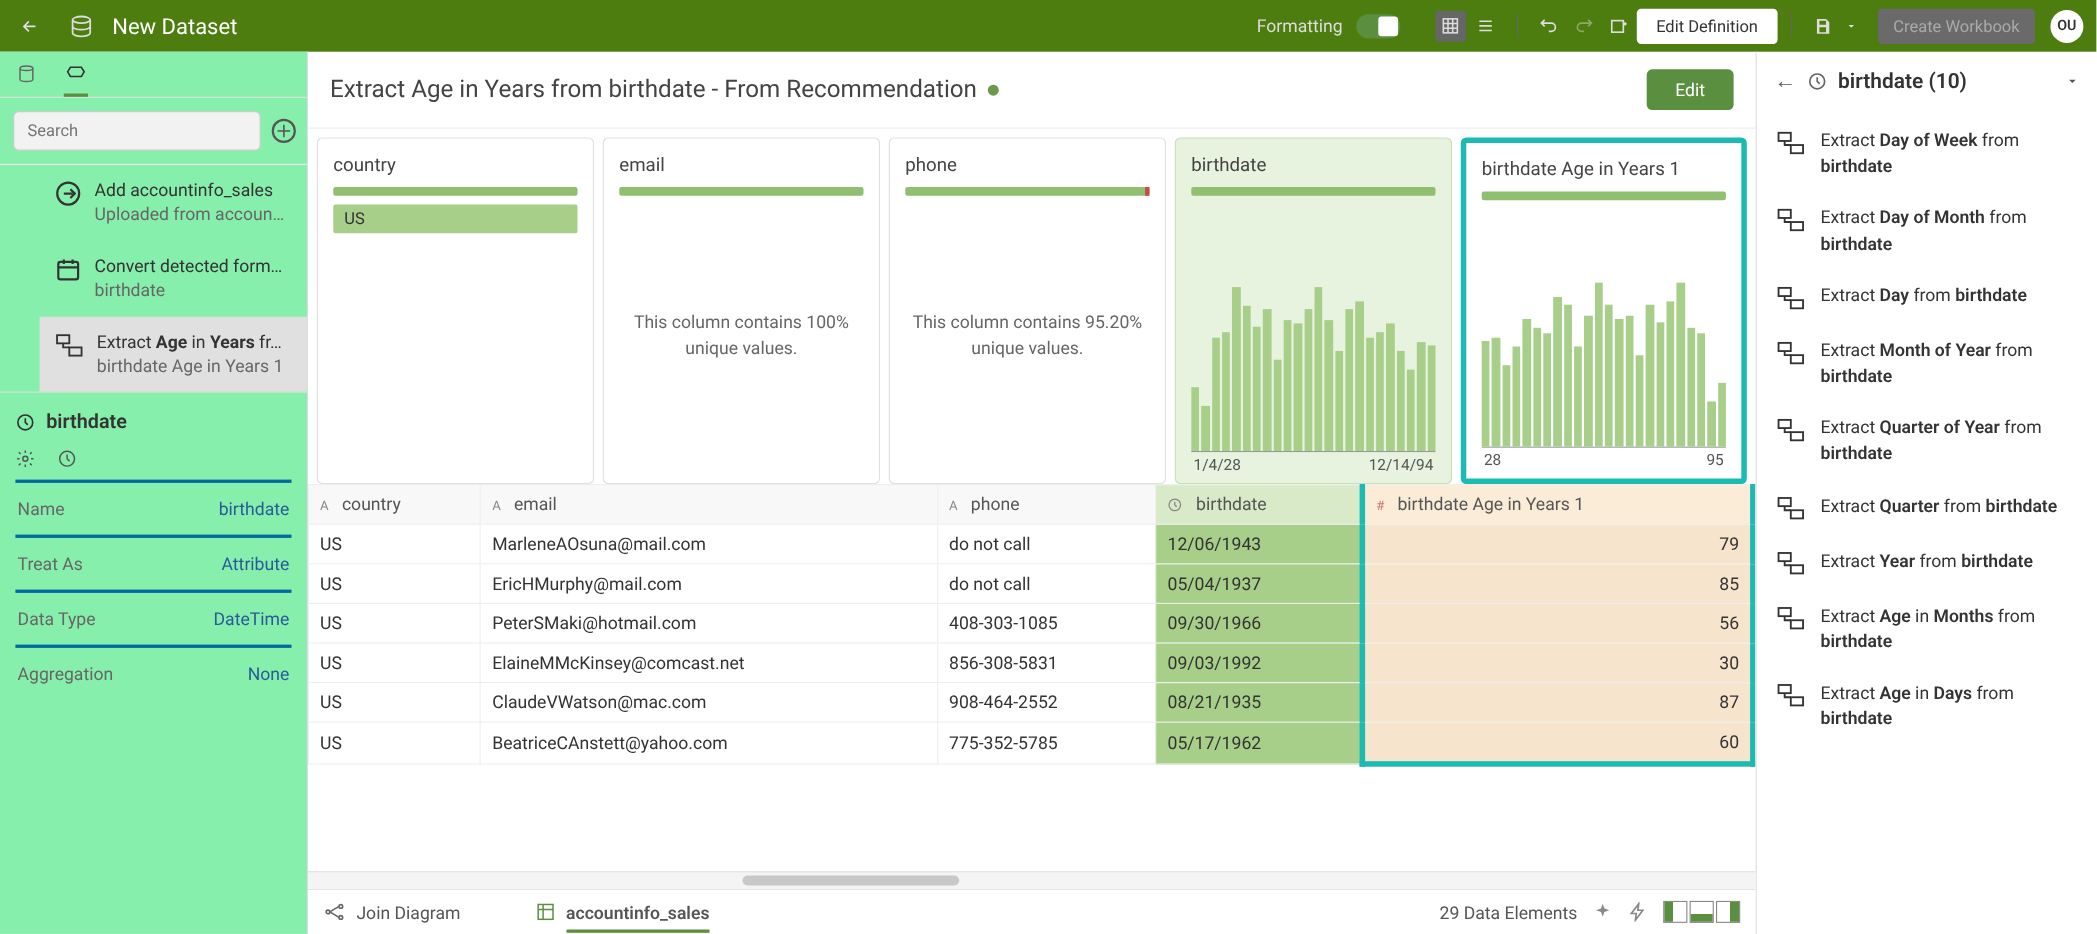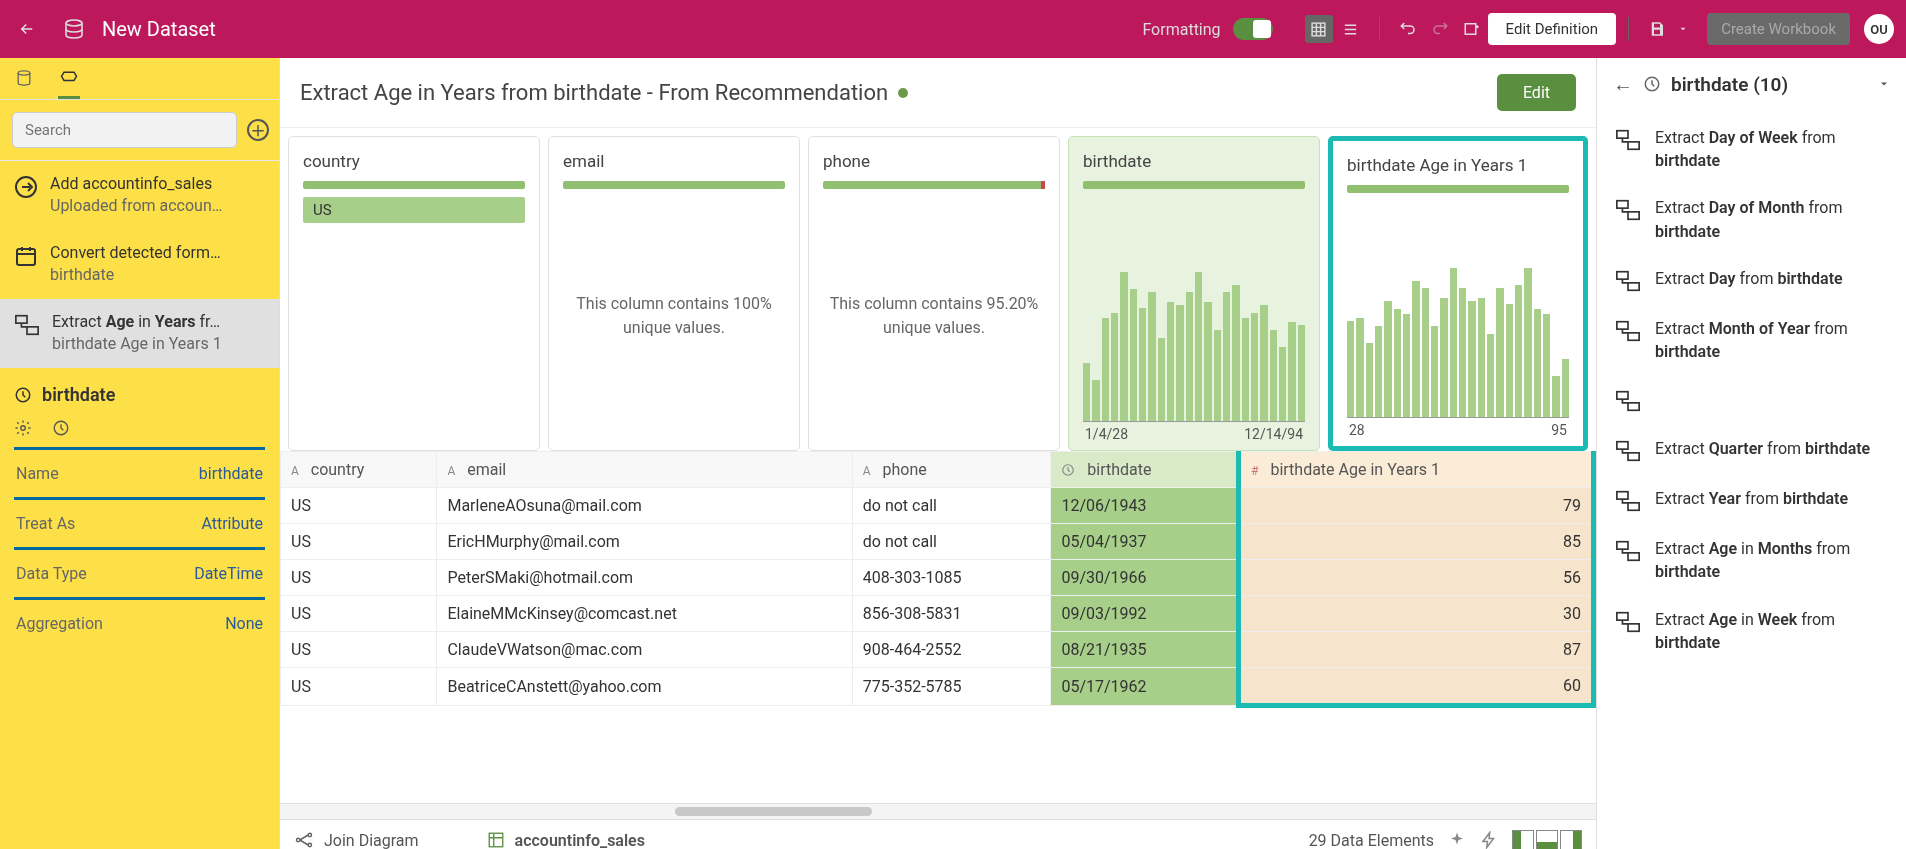--- a/index.html
+++ b/index.html
@@ -1,44 +1,44 @@
 <!DOCTYPE html>
 <html><head>
 <meta charset="utf-8">
 <style>
 * { margin: 0; padding: 0; box-sizing: border-box; font-family: -apple-system, BlinkMacSystemFont, 'Segoe UI', Roboto, sans-serif; }
 body { background: #fff; color: #333; font-size: 14px; overflow: hidden; }
 
 
-.topbar { background: #be185d; height: 58px; display: flex; align-items: center; padding: 0 12px; color: #e0e0e0; }
+.topbar { background: #4d7c0f; height: 47px; display: flex; align-items: center; padding: 0 12px; color: #e0e0e0; }
 .topbar .back-arrow { cursor: pointer; padding: 6px; }
 .topbar .db-icon { margin: 0 16px 0 20px; }
 .topbar .title { font-size: 20px; color: #fff; flex: 1; }
 .topbar .fmt-label { font-size: 16px; color: #ddd; margin-right: 12px; }
 .topbar .toggle { width: 40px; height: 22px; background: #5a8f3f; border-radius: 12px; position: relative; cursor: pointer; margin-right: 30px; }
 .topbar .toggle::after { content: ''; position: absolute; right: 2px; top: 2px; width: 18px; height: 18px; background: #fff; border-radius: 3px; }
 .topbar .tb-btn { width: 28px; height: 28px; display: inline-flex; align-items: center; justify-content: center; color: #ddd; cursor: pointer; margin: 0 2px; border-radius: 3px; }
 .topbar .tb-btn.active { background: #666; }
 .topbar .divider { width: 1px; height: 24px; background: #666; margin: 0 12px; }
 .topbar .edit-def { background: #fff; color: #333; padding: 7px 18px; border-radius: 4px; font-size: 15px; cursor: pointer; }
 .topbar .create-wb { background: #6a6a6a; color: #aaa; padding: 7px 14px; border-radius: 4px; font-size: 15px; cursor: not-allowed; margin-left: 8px; }
 .topbar .avatar { width: 30px; height: 30px; border-radius: 50%; background: #fff; color: #333; display: flex; align-items: center; justify-content: center; font-size: 13px; font-weight: 600; margin-left: 14px; }
 
 .main { display: flex; height: calc(849px - 47px); }
 
 
-.sidebar { width: 280px; border-right: 1px solid #ddd; display: flex; flex-direction: column; background: #fde047; }
+.sidebar { width: 280px; border-right: 1px solid #ddd; display: flex; flex-direction: column; background: #86efac; }
 .sidebar .tabrow { display: flex; gap: 24px; padding: 10px 14px 0; border-bottom: 1px solid #e0e0e0; }
 .sidebar .tabrow .tab { padding-bottom: 8px; cursor: pointer; color: #777; }
 .sidebar .tabrow .tab.active { border-bottom: 3px solid #5a8f3f; color: #333; }
 .sidebar .searchrow { display: flex; align-items: center; padding: 12px; gap: 10px; }
 .sidebar .searchrow input { flex: 1; padding: 8px 12px; border: 1px solid #ccc; border-radius: 5px; font-size: 15px; background: #f2f2f2; }
 .sidebar .plus { font-size: 22px; color: #555; cursor: pointer; border: 2px solid #555; border-radius: 50%; width: 22px; height: 22px; display: flex; align-items: center; justify-content: center; line-height: 1; }
 .sidebar .steps { border-top: 1px solid #e8e8e8; }
-.sidebar .step { display: flex; align-items: flex-start; gap: 12px; padding: 12px 14px; cursor: pointer; font-size: 16px; }
+.sidebar .step { display: flex; align-items: flex-start; gap: 12px; padding: 12px 14px; cursor: pointer; font-size: 16px; margin-left: 36px; }
 .sidebar .step.selected { background: #e0e0e0; }
 .sidebar .step .icon { color: #555; flex-shrink: 0; margin-top: 2px; }
 .sidebar .step .text { line-height: 1.4; overflow: hidden; }
 .sidebar .step .text .l2 { color: #666; white-space: nowrap; overflow: hidden; text-overflow: ellipsis; }
 .sidebar .propsection { border-top: 1px solid #e0e0e0; padding: 8px 14px; }
 .sidebar .proptitle { display: flex; align-items: center; gap: 10px; font-size: 18px; font-weight: 600; padding: 8px 0; }
 .sidebar .proptabs { display: flex; gap: 20px; padding: 6px 0 10px; }
 .sidebar .proptabs .pt { color: #666; cursor: pointer; }
 .sidebar .props { }
 .sidebar .proprow { display: flex; justify-content: space-between; padding: 14px 2px; border-top: 3px solid #0369a1; font-size: 16px; }
@@ -514,20 +514,21 @@
           <span class="rtext">Extract <b>Month of Year</b> from <b>birthdate</b></span>
         </div>
         <div class="rec">
           <span class="ricon">
             <svg width="26" height="24" viewBox="0 0 28 24" fill="none" stroke="#333" stroke-width="1.8">
               <rect x="2" y="2" width="12" height="8"></rect>
               <rect x="14" y="14" width="12" height="8"></rect>
               <path d="M8 10v4h6"></path>
             </svg>
           </span>
+          <span class="rtext">Extract <b>Quarter of Year</b> from <b>birthdate</b></span>
         </div>
         <div class="rec">
           <span class="ricon">
             <svg width="26" height="24" viewBox="0 0 28 24" fill="none" stroke="#333" stroke-width="1.8">
               <rect x="2" y="2" width="12" height="8"></rect>
               <rect x="14" y="14" width="12" height="8"></rect>
               <path d="M8 10v4h6"></path>
             </svg>
           </span>
           <span class="rtext">Extract <b>Quarter</b> from <b>birthdate</b></span>
@@ -553,18 +554,18 @@
           <span class="rtext">Extract <b>Age</b> in <b>Months</b> from <b>birthdate</b></span>
         </div>
         <div class="rec">
           <span class="ricon">
             <svg width="26" height="24" viewBox="0 0 28 24" fill="none" stroke="#333" stroke-width="1.8">
               <rect x="2" y="2" width="12" height="8"></rect>
               <rect x="14" y="14" width="12" height="8"></rect>
               <path d="M8 10v4h6"></path>
             </svg>
           </span>
-          <span class="rtext">Extract <b>Age</b> in <b>Week</b> from <b>birthdate</b></span>
+          <span class="rtext">Extract <b>Age</b> in <b>Days</b> from <b>birthdate</b></span>
         </div>
       </div>
   </div>
 
 </div>
 
 </body></html>

